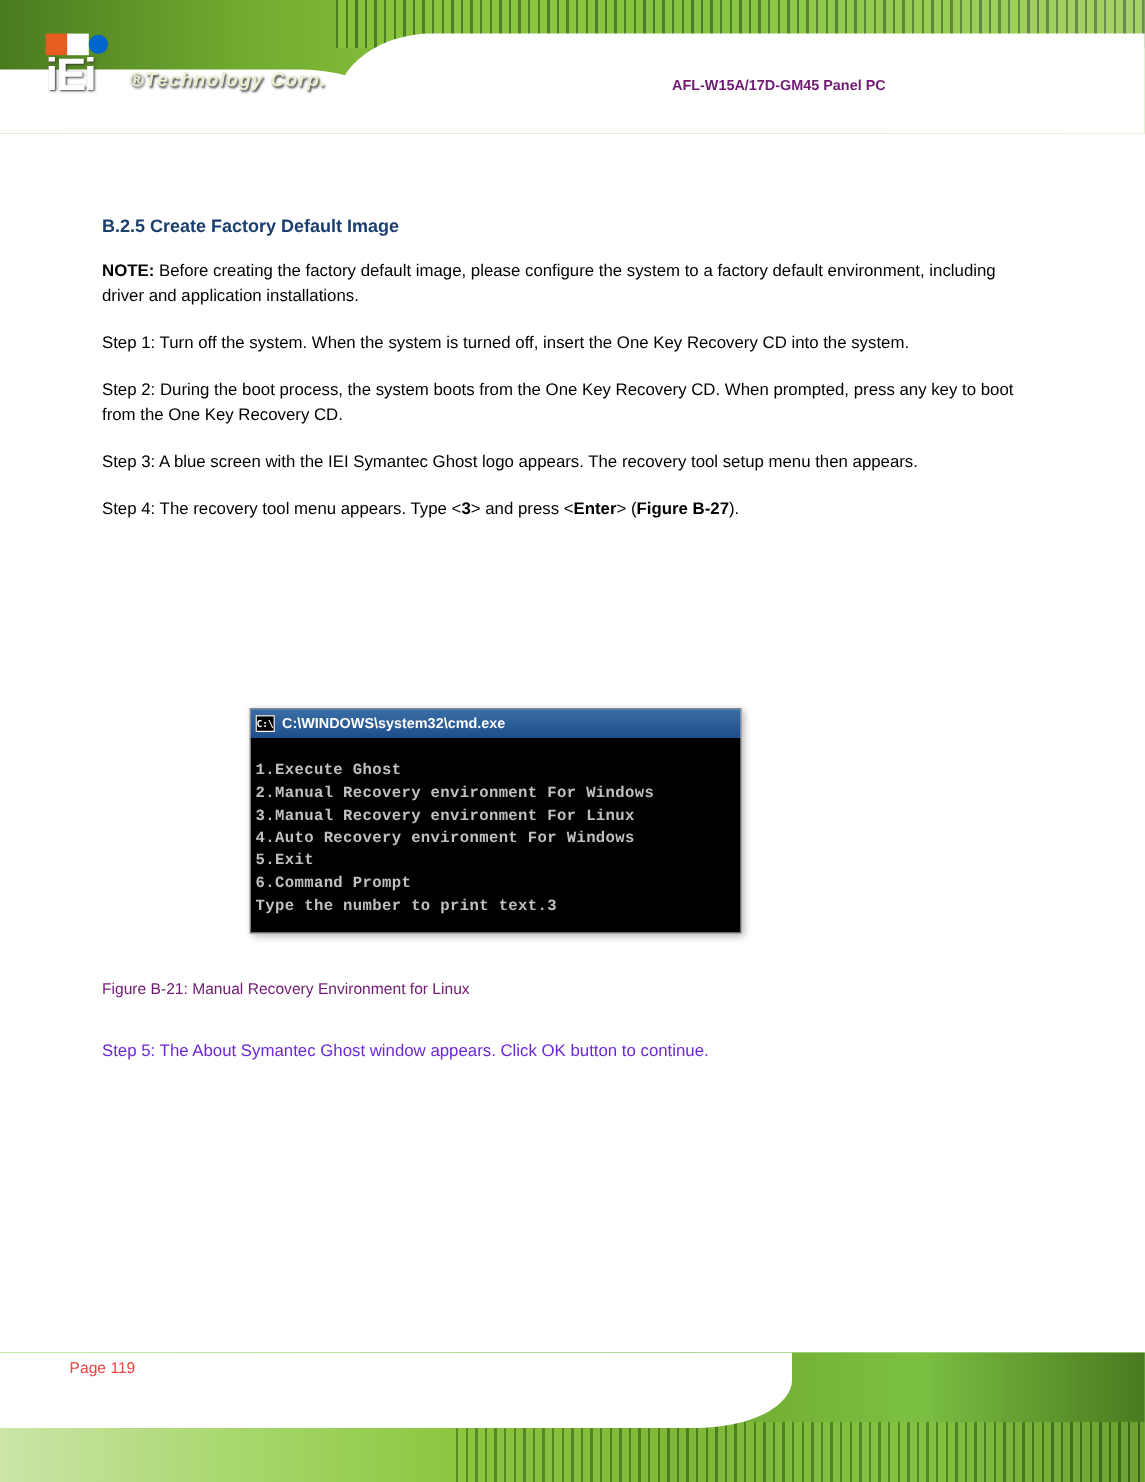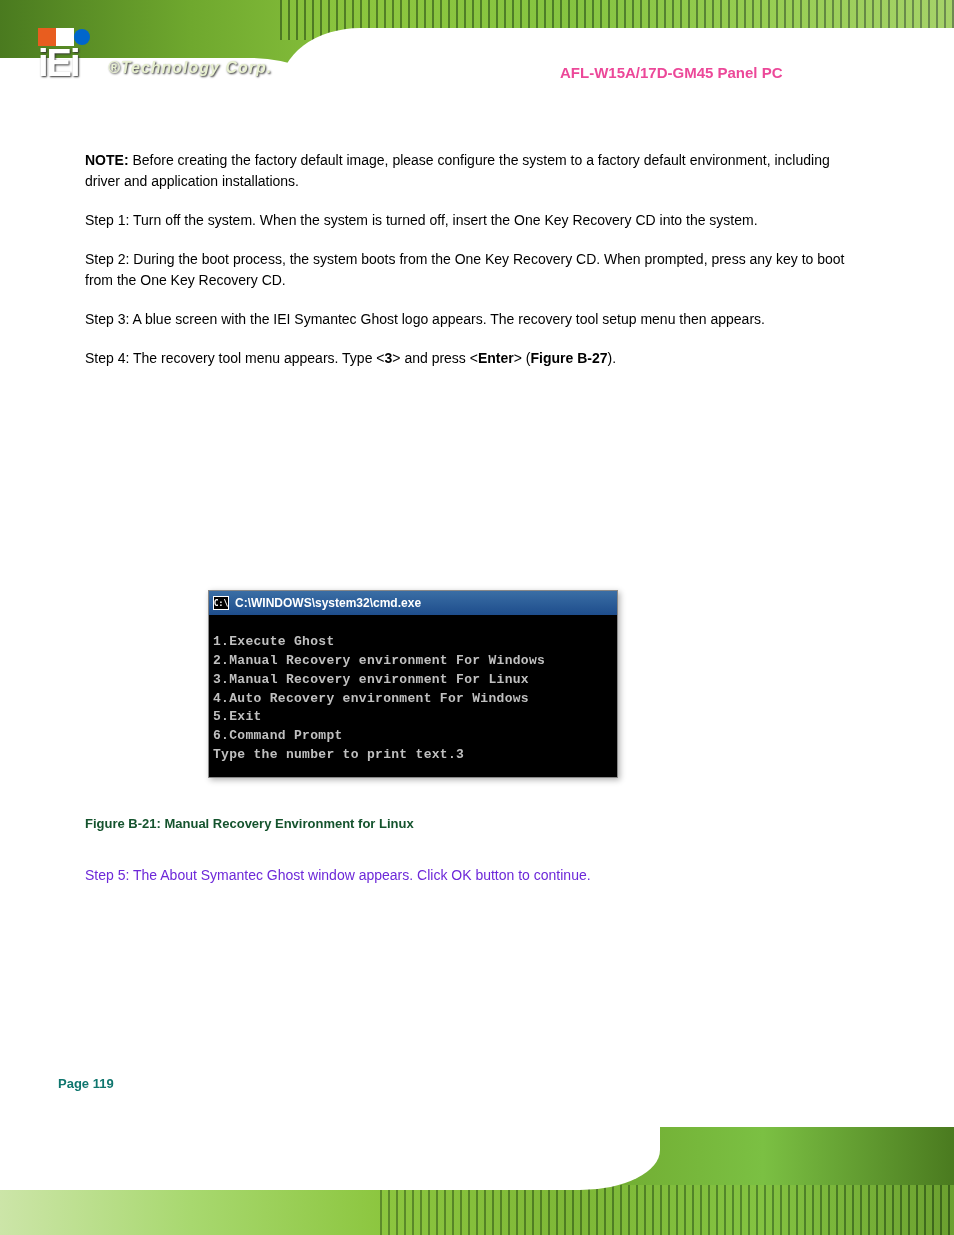--- a/index.html
+++ b/index.html
@@ -14,43 +14,43 @@
 .logo-block { position: absolute; top: 28px; left: 38px; z-index: 10; }
 .logo-squares { display: flex; gap: 0; }
 .sq { width: 18px; height: 18px; }
 .sq.orange { background: #e85d1f; }
 .sq.white { background: #fff; }
 .sq.blue { background: #0066cc; border-radius: 50%; width: 16px; height: 16px; margin-top: 1px; }
 .logo-iei { font-size: 38px; font-weight: bold; color: #fff; letter-spacing: -2px; margin-top: -4px; text-shadow: 1px 1px 2px #333; }
 .logo-iei .e { color: #fff; }
 .tech-corp { position: absolute; top: 59px; left: 108px; font-size: 16px; font-weight: bold; color: #e8f0d0; font-style: italic; letter-spacing: 1px; text-shadow: 1px 1px 2px #333; z-index: 10; }
 
-.product-title { position: absolute; top: 64px; left: 560px; font-size: 15px; font-weight: bold; color: #ec4899; z-index: 11; }
+.product-title { position: absolute; top: 64px; left: 560px; font-size: 12px; font-weight: bold; color: #701a75; z-index: 11; }
 
 .content { position: absolute; top: 150px; left: 85px; width: 780px; font-family: Arial, sans-serif; font-size: 14px; color: #000; line-height: 1.5; }
 .content p { margin-bottom: 18px; }
 .section-h { font-size: 15px; font-weight: bold; color: #1a3e6e; margin-top: 28px; margin-bottom: 14px; }
 .step-label { font-weight: normal; }
 .bold { font-weight: bold; }
 
 .cmd-window { position: absolute; top: 590px; left: 208px; width: 410px; background: #e8e8e8; border: 1px solid #888; box-shadow: 2px 2px 6px rgba(0,0,0,0.3); }
 .cmd-titlebar { height: 24px; background: linear-gradient(180deg, #3a6ea5 0%, #1e4d8c 100%); color: #fff; font-size: 12px; font-weight: bold; display: flex; align-items: center; padding-left: 4px; }
 .cmd-icon { width: 16px; height: 14px; background: #000; border: 1px solid #fff; margin-right: 6px; display: inline-flex; align-items: center; justify-content: center; font-size: 8px; color: #fff; font-family: monospace; }
 .cmd-body { background: #000; padding: 18px 4px 12px 4px; font-family: "Courier New", monospace; font-size: 13px; font-weight: bold; color: #c0c0c0; line-height: 1.45; letter-spacing: 0.3px; }
 
-.figure-caption { position: absolute; top: 816px; left: 85px; font-size: 13px; font-weight: bold; color: #14532d; }
+.figure-caption { position: absolute; top: 816px; left: 85px; font-size: 13px; font-weight: normal; color: #701a75; }
 
 .lower-text { position: absolute; top: 865px; left: 85px; width: 780px; font-family: Arial, sans-serif; font-size: 14px; color: #6d28d9; line-height: 1.5; }
 .lower-text p { margin-bottom: 18px; }
 
 .footer-band { position: absolute; bottom: 0; left: 0; width: 954px; height: 108px; background: #7bc043; overflow: hidden; }
 .footer-pcb { position: absolute; bottom: 0; left: 0; width: 954px; height: 108px; background: linear-gradient(90deg, #cce5a8 0%, #a8d86f 20%, #8cc63f 40%, #6fa82e 60%, #7bc043 80%, #4a7a1f 100%); }
 .footer-swoop { position: absolute; bottom: 45px; left: 0; width: 660px; height: 63px; background: #fff; border-radius: 0 0 80px 0 / 0 0 40px 0; }
 .footer-traces { position: absolute; bottom: 0; left: 380px; width: 574px; height: 50px; background: repeating-linear-gradient(90deg, #2d5016 0px, #2d5016 2px, #8cc63f 2px, #8cc63f 8px); opacity: 0.5; }
-.page-num-block { position: absolute; top: 1076px; left: 58px; font-size: 13px; font-weight: bold; color: #0f766e; z-index: 20; }
+.page-num-block { position: absolute; top: 1132px; left: 58px; font-size: 13px; font-weight: normal; color: #ef4444; z-index: 20; }
 </style>
 </head>
 <body>
 
 <div class="header-band">
   <div class="header-pcb"></div>
   <div class="header-traces"></div>
   <div class="header-swoop"></div>
   <div class="header-swoop2"></div>
 </div>
@@ -61,20 +61,21 @@
     <div class="sq white"></div>
     <div class="sq blue"></div>
   </div>
   <div class="logo-iei">i<span class="e">E</span>i</div>
 </div>
 <div class="tech-corp"><span>®</span><span>Technology Corp.</span></div>
 
 <div class="product-title">AFL-W15A/17D-GM45 Panel PC</div>
 
 <div class="content">
+  <div class="section-h">B.2.5  Create Factory Default Image</div>
   <p>
     <span class="bold">NOTE:</span><span> Before creating the factory default image, please configure the system to a factory default environment, including driver and application installations.</span>
   </p>
   <p>
     <span class="step-label">Step 1:</span><span> Turn off the system. When the system is turned off, insert the One Key Recovery CD into the system.</span>
   </p>
   <p>
     <span class="step-label">Step 2:</span><span> During the boot process, the system boots from the One Key Recovery CD. When prompted, press any key to boot from the One Key Recovery CD.</span>
   </p>
   <p>

